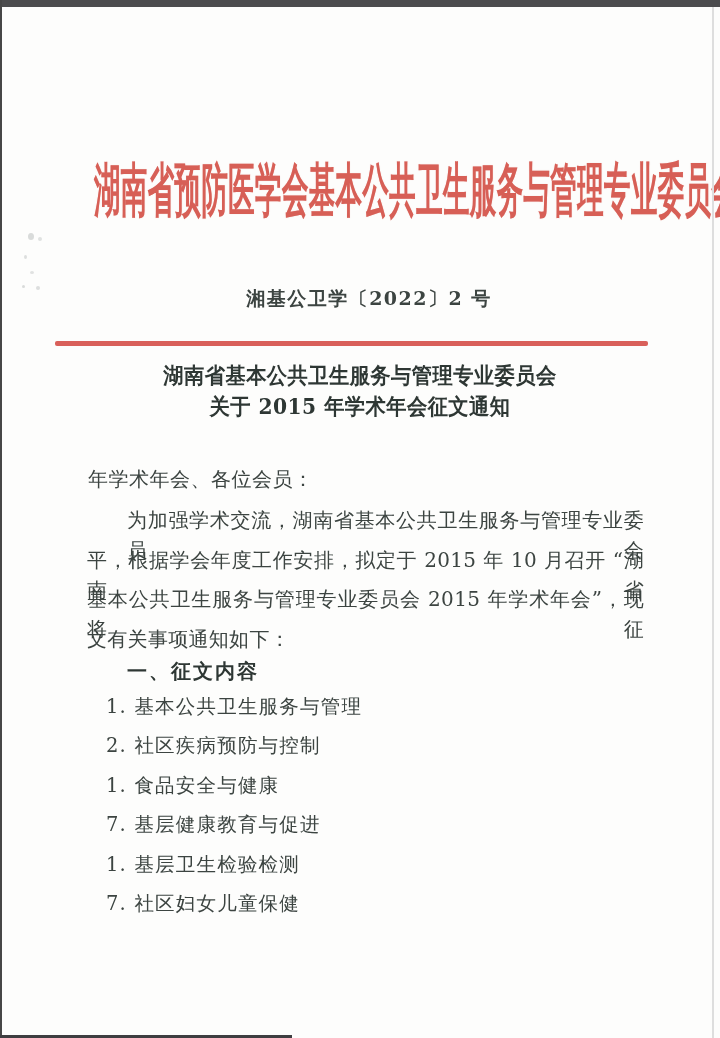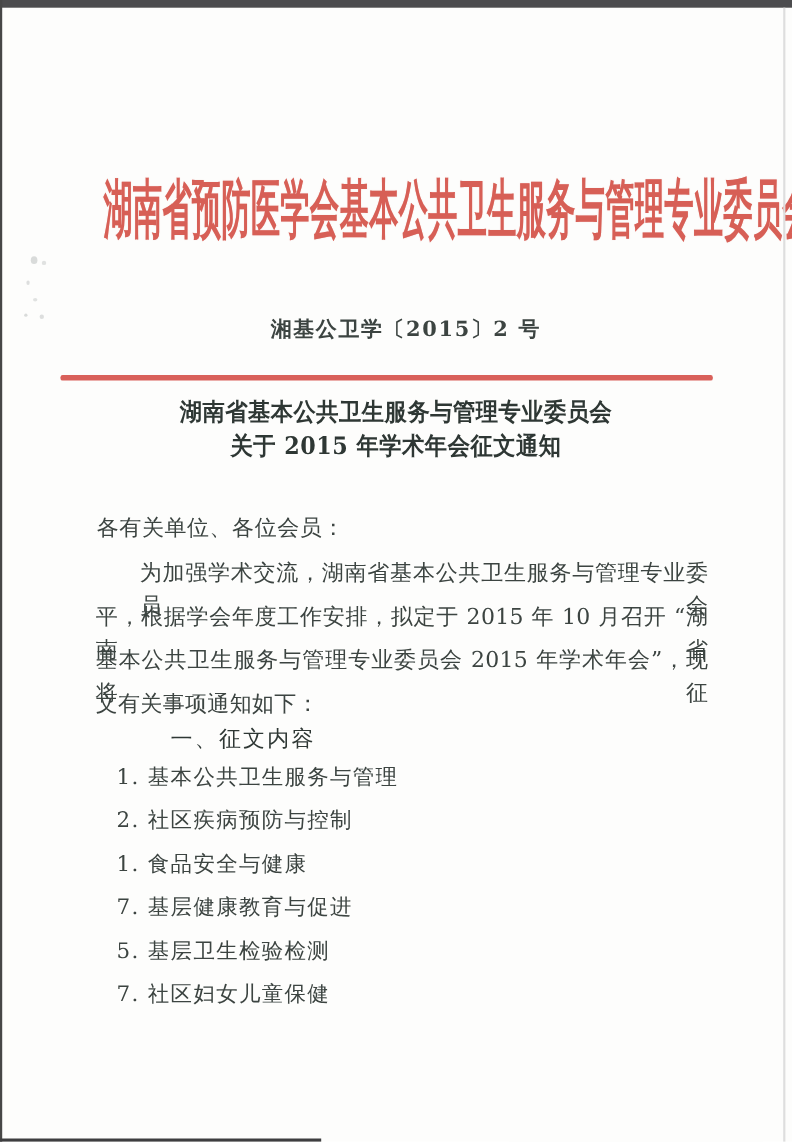--- a/index.html
+++ b/index.html
@@ -72,21 +72,21 @@
   .para-line{
     height:39.5px;line-height:30px;
     text-align:justify;text-align-last:justify;
     letter-spacing:0.3px;
   }
   .para-line.indent{padding-left:40px;}
   .para-line.short{text-align-last:left;}
 
   .section-heading{
     position:absolute;left:127px;top:658px;
-    font-size:20px;font-weight:400;color:var(--title-ink);letter-spacing:2px;margin-left:28px;
+    font-size:20px;font-weight:700;color:var(--title-ink);letter-spacing:2px;
   }
 
   .topic-list{
     position:absolute;left:106px;top:694px;width:420px;
     font-size:19.5px;color:var(--ink);
   }
   .list-item{height:39.4px;line-height:26px;letter-spacing:1.2px;}
 
   
   .smudge{position:absolute;background:rgba(95,105,105,0.45);border-radius:50%;filter:blur(0.6px);}
@@ -99,46 +99,46 @@
 </style>
 </head>
 <body>
 
 <div class="scan">
 
   <div class="red-header-wrap">
     <span class="red-header">湖南省预防医学会基本公共卫生服务与管理专业委员会</span>
   </div>
 
-  <div class="doc-number">湘基公卫学〔2015〕2 号</div>
+  <div class="doc-number">湘基公卫学〔2022〕2 号</div>
 
   <div class="red-rule"></div>
 
   <div class="doc-title">
     <div>湖南省基本公共卫生服务与管理专业委员会</div>
     <div>关于 2015 年学术年会征文通知</div>
   </div>
 
-  <div class="salutation">各有关单位、各位会员：</div>
+  <div class="salutation">年学术年会、各位会员：</div>
 
   <div class="paragraph">
     <div class="para-line indent">为加强学术交流，湖南省基本公共卫生服务与管理专业委员会</div>
     <div class="para-line">平，根据学会年度工作安排，拟定于 2015 年 10 月召开 “湖南省</div>
     <div class="para-line">基本公共卫生服务与管理专业委员会 2015 年学术年会”，现将征</div>
     <div class="para-line short">文有关事项通知如下：</div>
   </div>
 
   <div class="section-heading">一、征文内容</div>
 
   <div class="topic-list">
     <div class="list-item">1. 基本公共卫生服务与管理</div>
     <div class="list-item">2. 社区疾病预防与控制</div>
     <div class="list-item">1. 食品安全与健康</div>
     <div class="list-item">7. 基层健康教育与促进</div>
-    <div class="list-item">5. 基层卫生检验检测</div>
+    <div class="list-item">1. 基层卫生检验检测</div>
     <div class="list-item">7. 社区妇女儿童保健</div>
   </div>
 
   <div class="smudge sm1"></div>
   <div class="smudge sm2"></div>
   <div class="smudge sm3"></div>
   <div class="smudge sm4"></div>
   <div class="smudge sm5"></div>
   <div class="smudge sm6"></div>
 

